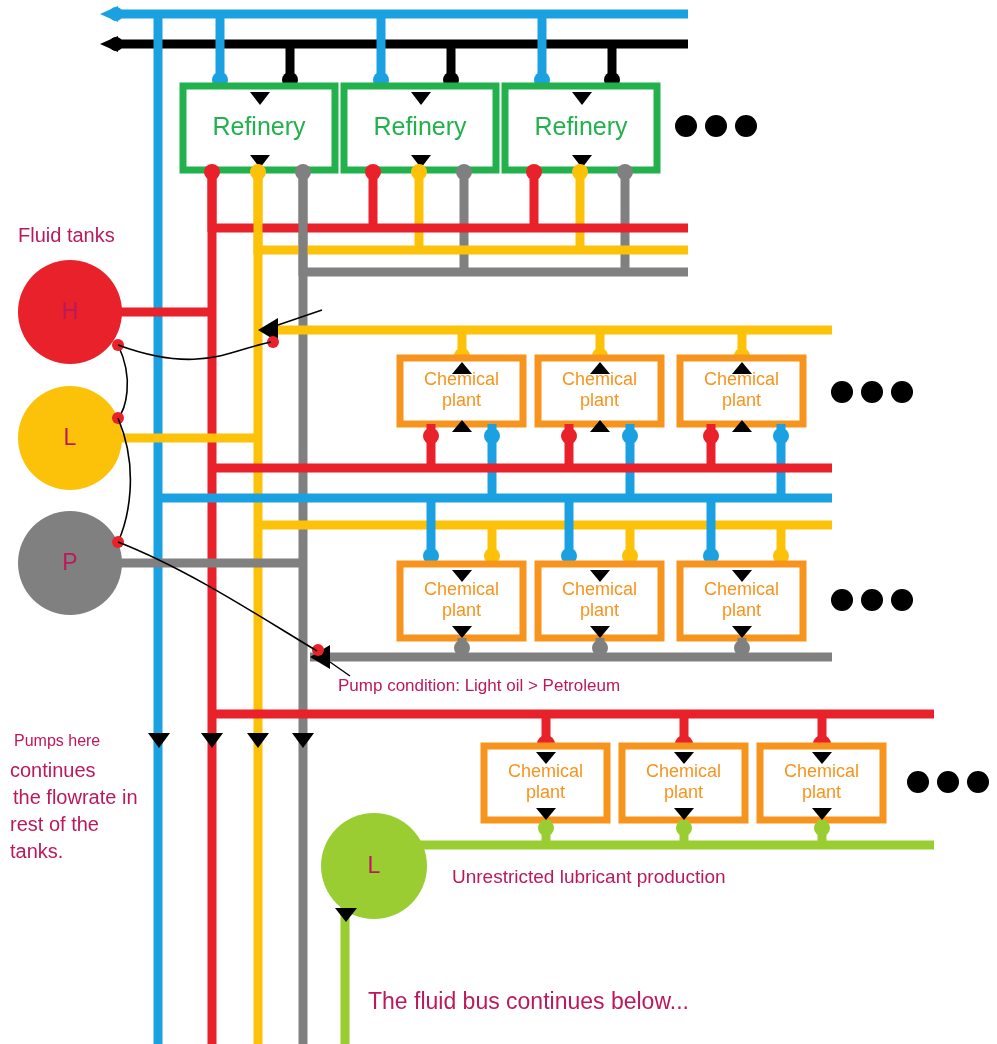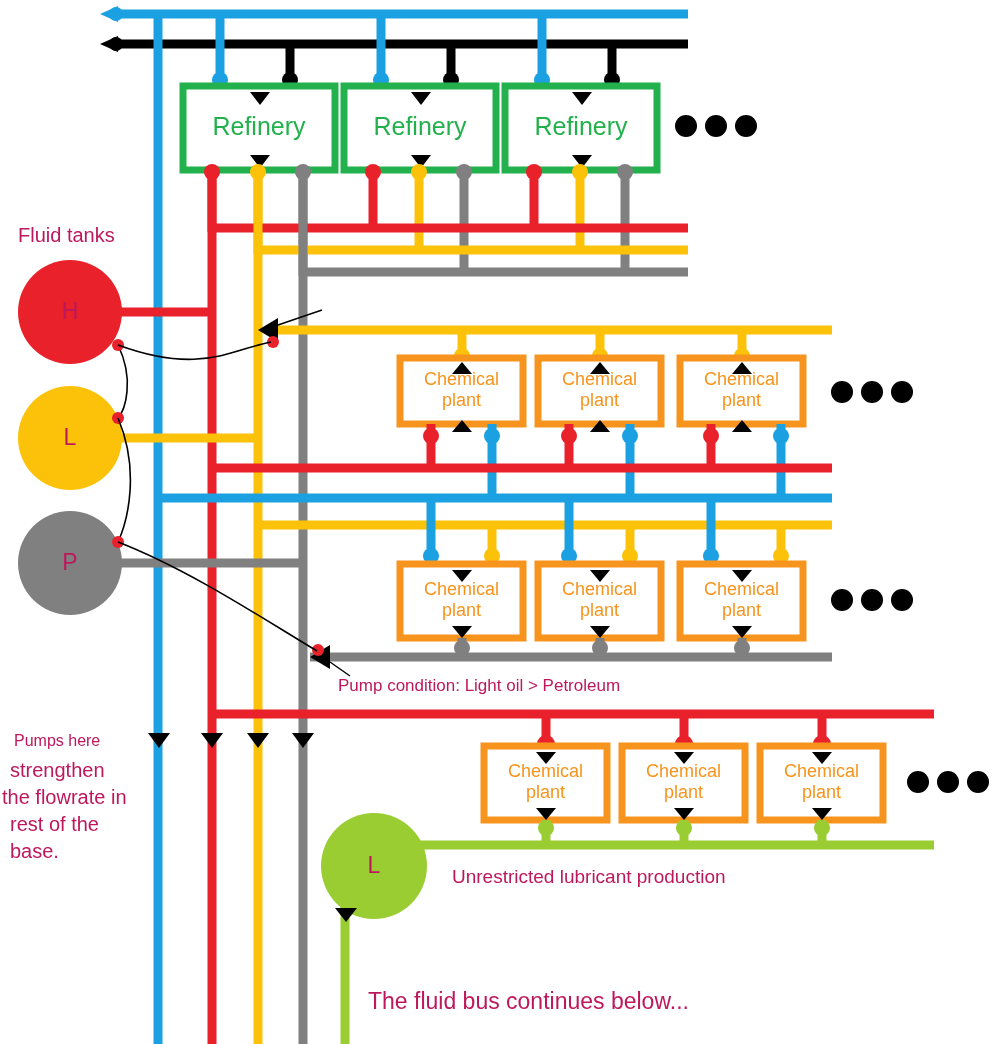--- a/index.html
+++ b/index.html
@@ -371,22 +371,22 @@
   <div class="lbl" style="left:484px; top:761px; width:123px; text-align:center; font-size:18px; color:#f7941e;">Chemical</div>
   <div class="lbl" style="left:484px; top:782px; width:123px; text-align:center; font-size:18px; color:#f7941e;">plant</div>
   <div class="lbl" style="left:622px; top:761px; width:123px; text-align:center; font-size:18px; color:#f7941e;">Chemical</div>
   <div class="lbl" style="left:622px; top:782px; width:123px; text-align:center; font-size:18px; color:#f7941e;">plant</div>
   <div class="lbl" style="left:760px; top:761px; width:123px; text-align:center; font-size:18px; color:#f7941e;">Chemical</div>
   <div class="lbl" style="left:760px; top:782px; width:123px; text-align:center; font-size:18px; color:#f7941e;">plant</div>
 
   <div class="lbl" style="left:338px; top:676px; font-size:17px;">Pump condition: Light oil &gt; Petroleum</div>
 
   <div class="lbl" style="left:14px; top:732px; font-size:16px;">Pumps here</div>
-  <div class="lbl" style="left:10px; top:759px; font-size:20px;">strengthen</div>
-  <div class="lbl" style="left:2px; top:786px; font-size:20px;">the flowrate in</div>
+  <div class="lbl" style="left:10px; top:759px; font-size:20px;">continues</div>
+  <div class="lbl" style="left:13px; top:786px; font-size:20px;">the flowrate in</div>
   <div class="lbl" style="left:10px; top:813px; font-size:20px;">rest of the</div>
-  <div class="lbl" style="left:10px; top:840px; font-size:20px;">base.</div>
+  <div class="lbl" style="left:10px; top:840px; font-size:20px;">tanks.</div>
 
   <div class="lbl" style="left:452px; top:866px; font-size:19px;">Unrestricted lubricant production</div>
 
   <div class="lbl" style="left:368px; top:988px; font-size:23px;">The fluid bus continues below...</div>
 
 </div>
 
 </body></html>

